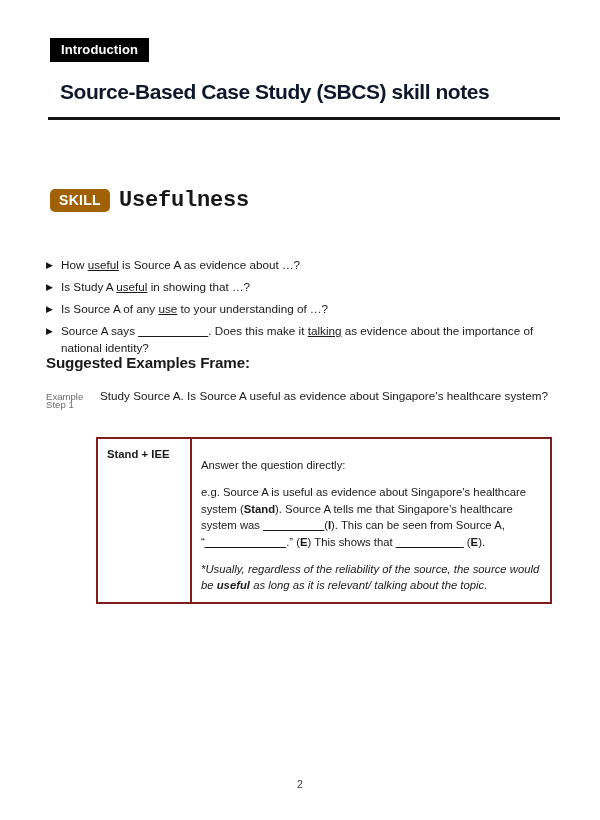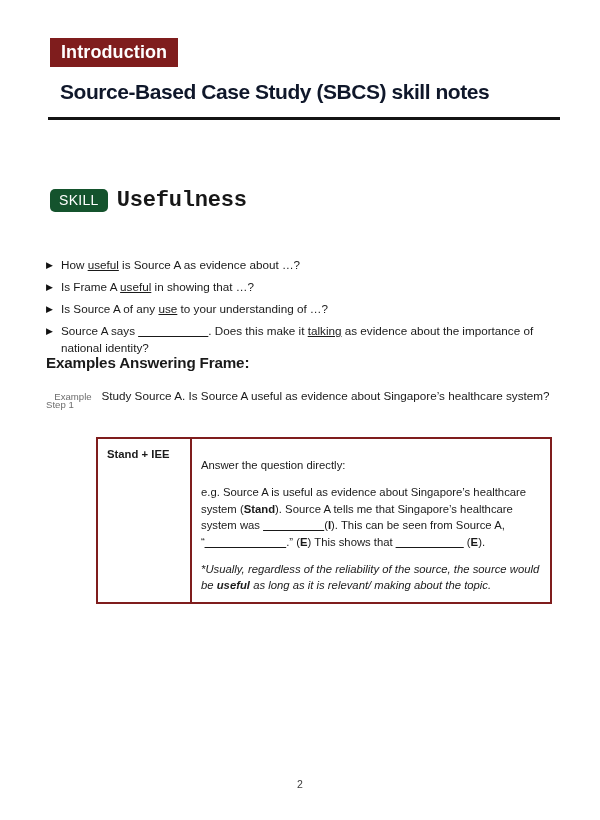--- a/index.html
+++ b/index.html
@@ -21,23 +21,23 @@
     position: absolute;
     inset: 0;
     padding: 0;
   }
 
   
   .intro-badge {
     position: absolute;
     left: 50px;
     top: 38px;
-    background: #7f1d1d;
+    background: #000000;
     color: #ffffff;
-    font-size: 18px;
+    font-size: 13px;
     font-weight: bold;
     letter-spacing: 0.1px;
     padding: 5px 11px 6px 11px;
     line-height: 1;
   }
 
   .doc-title {
     position: absolute;
     left: 60px;
     top: 80px;
@@ -61,24 +61,24 @@
   
   .skill-row {
     position: absolute;
     left: 50px;
     top: 188px;
     display: flex;
     align-items: center;
     gap: 9px;
   }
   .skill-badge {
-    background: #14532d;
+    background: #a16207;
     color: #ffffff;
     font-size: 14px;
-    font-weight: normal;
+    font-weight: bold;
     letter-spacing: 0.3px;
     padding: 4px 9px 5px 9px;
     border-radius: 5px;
     line-height: 1;
   }
   .skill-name {
     font-size: 22px;
     font-weight: bold;
     color: #171717;
     letter-spacing: -0.2px;
@@ -128,21 +128,21 @@
   
   .step-row {
     position: absolute;
     left: 46px;
     width: 505px;
     display: flex;
     align-items: flex-start;
     font-size: 11.7px;
     line-height: 1.4;
   }
-  #example-row { top: 388px; text-align: center; }
+  #example-row { top: 388px; }
   #step1-row   { top: 396px; }
   .step-label {
     flex: 0 0 54px;
     font-size: 9.6px;
     color: #6d6d6d;
     padding-top: 1.5px;
   }
   .step-body {
     flex: 1 1 auto;
     color: #1a1a1a;
@@ -208,50 +208,50 @@
   </div>
 
 
   <div class="bullets" id="bullet-list">
       <div class="bullet-item">
         <span class="bullet-glyph">▶</span>
         <span class="bullet-text"><span>How </span><span class="u">useful</span><span> is Source A as evidence about …?</span></span>
       </div>
       <div class="bullet-item">
         <span class="bullet-glyph">▶</span>
-        <span class="bullet-text"><span>Is Frame A </span><span class="u">useful</span><span> in showing that …?</span></span>
+        <span class="bullet-text"><span>Is Study A </span><span class="u">useful</span><span> in showing that …?</span></span>
       </div>
       <div class="bullet-item">
         <span class="bullet-glyph">▶</span>
         <span class="bullet-text"><span>Is Source A of any </span><span class="u">use</span><span> to your understanding of …?</span></span>
       </div>
       <div class="bullet-item">
         <span class="bullet-glyph">▶</span>
         <span class="bullet-text"><span>Source A says </span><span class="blankline">__________</span><span>. Does this make it </span><span class="u">talking</span><span> as evidence about the importance of national identity?</span></span>
       </div>
     </div>
 
-  <div class="section-head" id="frame-head">Examples Answering Frame:</div>
+  <div class="section-head" id="frame-head">Suggested Examples Frame:</div>
 
   <div class="step-row" id="example-row">
     <div class="step-label">Example</div>
     <div class="step-body">Study Source A. Is Source A useful as evidence about Singapore’s healthcare system?</div>
   </div>
 
   <div class="step-row" id="step1-row">
     <div class="step-label">Step 1</div>
   </div>
 
   <table class="frame-table">
     <tbody>
       <tr>
         <td class="cell-key">Stand + IEE</td>
         <td class="cell-body">
           <p>Answer the question directly:</p>
           <p id="example-para"><span>e.g. Source A is useful as evidence about Singapore’s healthcare system (</span><b>Stand</b><span>). Source A tells me that Singapore’s healthcare system was </span><span class="blankline">_________</span><span>(</span><b>I</b><span>). This can be seen from Source A, “</span><span class="blankline">____________</span><span>.” (</span><b>E</b><span>) This shows that </span><span class="blankline">__________</span><span> (</span><b>E</b><span>).</span></p>
-          <p class="note" id="note-para"><i>*Usually, regardless of the reliability of the source, the source would be </i><b>useful</b><i> as long as it is relevant/ making about the topic.</i></p>
+          <p class="note" id="note-para"><i>*Usually, regardless of the reliability of the source, the source would be </i><b>useful</b><i> as long as it is relevant/ talking about the topic.</i></p>
         </td>
       </tr>
     </tbody>
   </table>
 
   <div class="page-num">2</div>
 </div>
 
 </body></html>

